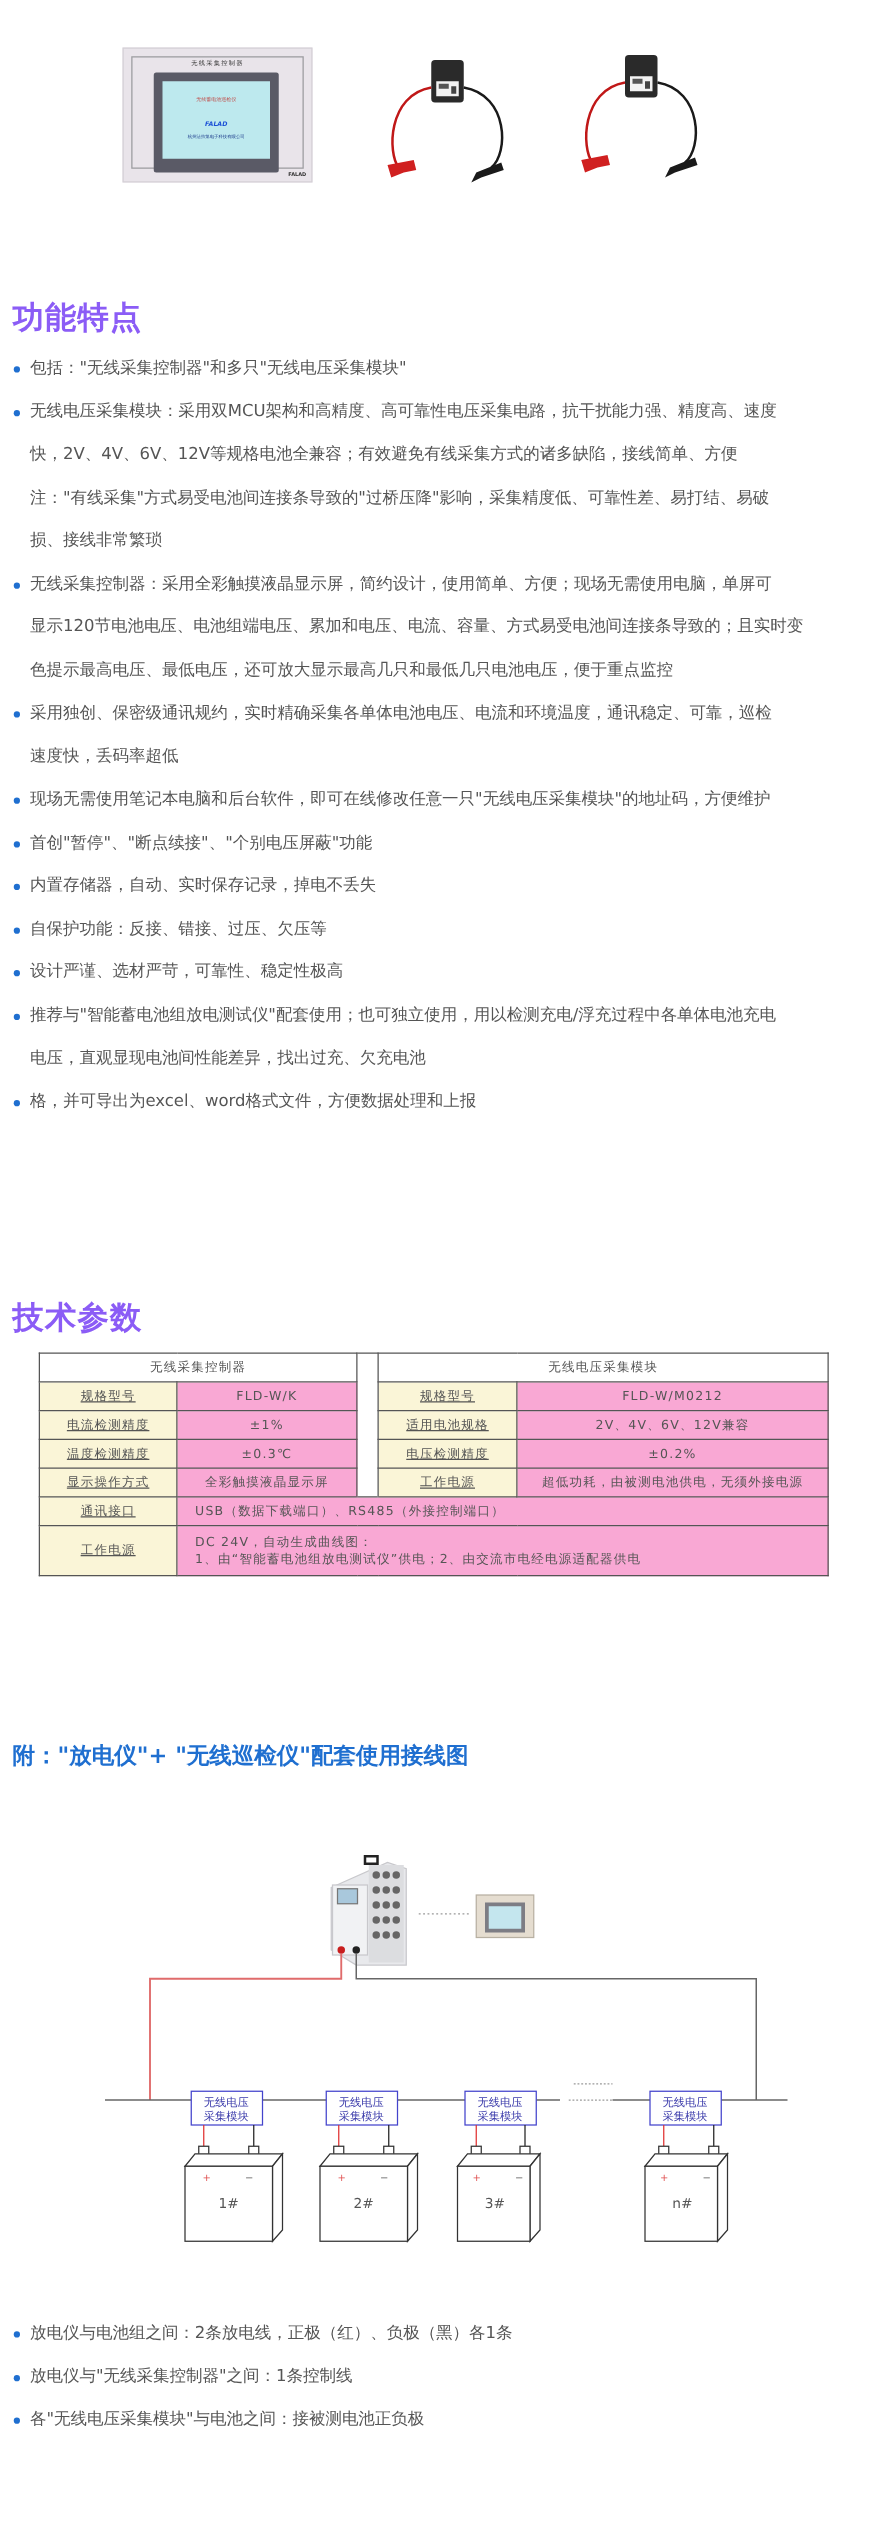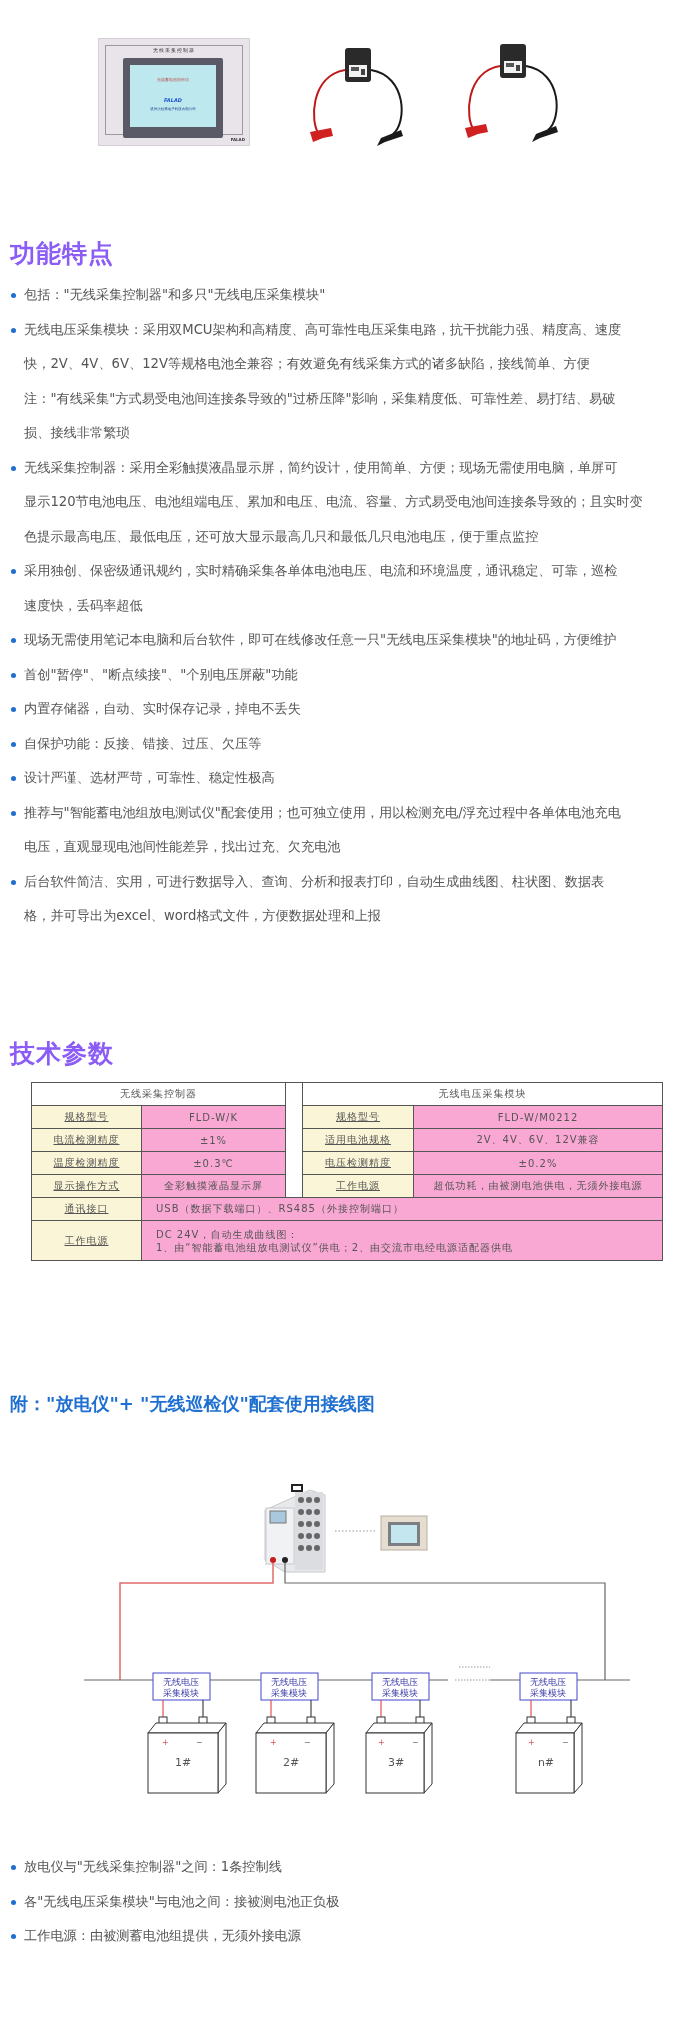--- a/index.html
+++ b/index.html
@@ -142,21 +142,20 @@
     <span class="line">自保护功能：反接、错接、过压、欠压等</span>
   </li>
   <li>
     <span class="line">设计严谨、选材严苛，可靠性、稳定性极高</span>
   </li>
   <li>
     <span class="line">推荐与"智能蓄电池组放电测试仪"配套使用；也可独立使用，用以检测充电/浮充过程中各单体电池充电</span>
     <span class="line">电压，直观显现电池间性能差异，找出过充、欠充电池</span>
   </li>
   <li>
-    <span class="line">后台软件简洁、实用，可进行数据导入、查询、分析和报表打印，自动生成曲线图、柱状图、数据表</span>
     <span class="line">格，并可导出为excel、word格式文件，方便数据处理和上报</span>
   </li>
 </ul>
 
 <h2 class="abs section-title" style="top:1037px">技术参数</h2>
 
 <div class="abs spec">
   <table>
     <colgroup>
       <col style="width:110px">
@@ -316,21 +315,21 @@
     <polygon points="574,1733 582,1723 582,1784 574,1793" fill="#fff" stroke="#333"></polygon>
     <rect x="516" y="1733" width="58" height="60" fill="#fff" stroke="#333"></rect>
     <text x="528" y="1745" font-size="8" fill="#e05050">+</text>
     <text x="562" y="1745" font-size="8" fill="#666">−</text>
     <text x="546" y="1766" text-anchor="middle" font-size="11" fill="#555">n#</text>
   </g>
 </svg>
 
 <ul class="abs bullets" style="top:1850px">
   <li>
+      <span class="line">放电仪与电池组之间：2条放电线，正极（红）、负极（黑）各1条</span>
+    </li>
+  <li>
       <span class="line">放电仪与"无线采集控制器"之间：1条控制线</span>
     </li>
   <li>
       <span class="line">各"无线电压采集模块"与电池之间：接被测电池正负极</span>
     </li>
-  <li>
-      <span class="line">工作电源：由被测蓄电池组提供，无须外接电源</span>
-    </li>
 </ul>
 
 </body></html>

